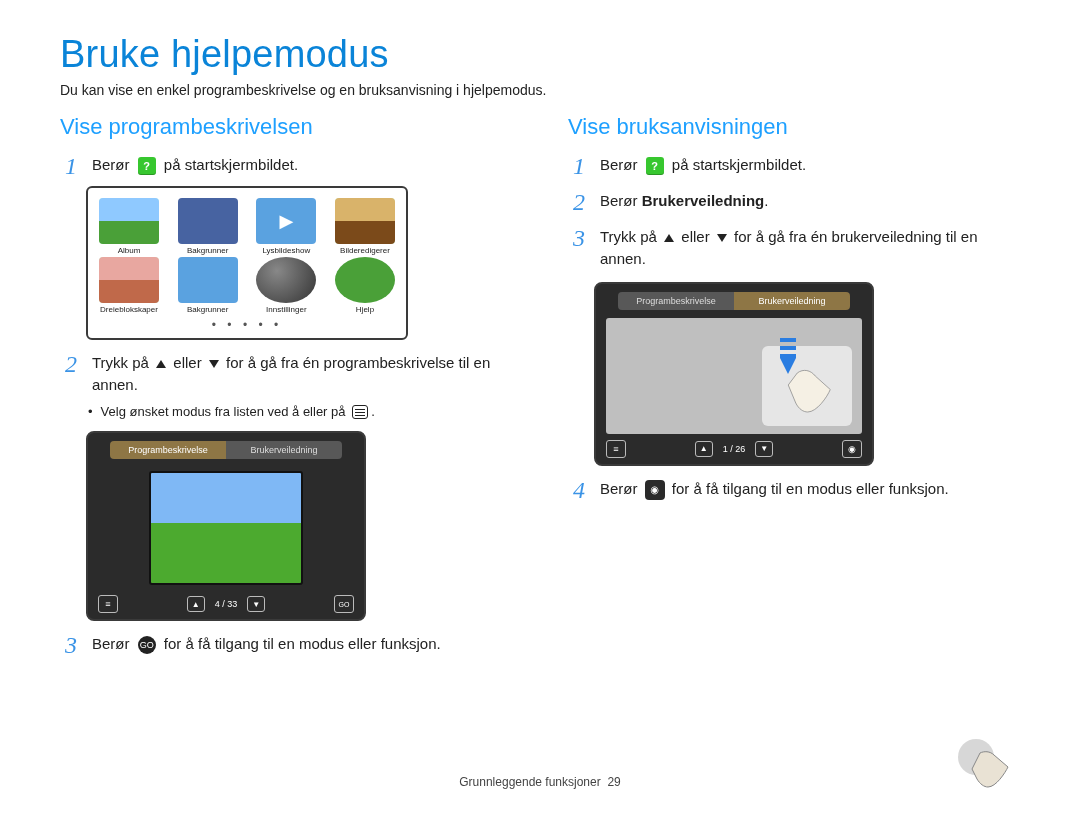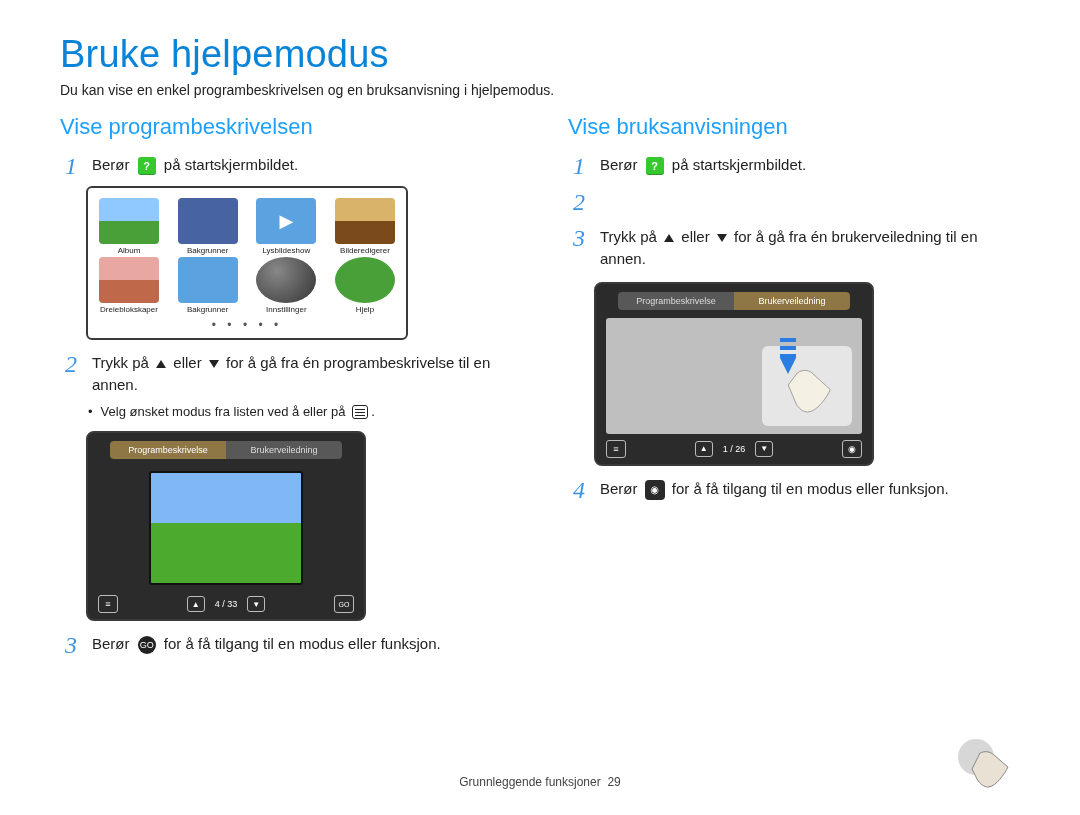--- a/index.html
+++ b/index.html
@@ -51,21 +51,21 @@
 .nav-center .up,.nav-center .down{width:16px;height:14px;border:1px solid #bbb;border-radius:3px;display:flex;align-items:center;justify-content:center;font-size:8px;}
 .footer{position:absolute;left:0;right:0;bottom:26px;text-align:center;font-size:12px;color:#444;font-weight:300;}
 .b{font-weight:600;}
 .cam-go{display:inline-flex;align-items:center;justify-content:center;width:20px;height:20px;border-radius:4px;background:#2a2a2a;color:#fff;font-size:10px;margin:0 3px;vertical-align:middle;}
 </style>
 </head>
 <body>
 
 <div class="page">
   <div class="h1">Bruke hjelpemodus</div>
-  <div class="intro">Du kan vise en enkel programbeskrivelsen og en bruksanvisning i hjelpemodus.</div>
+  <div class="intro">Du kan vise en enkel programbeskrivelse og en bruksanvisning i hjelpemodus.</div>
 
   <div class="cols">
 
     <div class="col">
       <div class="h2">Vise programbeskrivelsen</div>
 
       <div class="step">
         <div class="num">1</div>
         <div class="txt">
           <span>Berør</span>
@@ -186,20 +186,23 @@
         <div class="num">1</div>
         <div class="txt">
           <span>Berør</span>
           <span class="icon-box">?</span>
           <span>på startskjermbildet.</span>
         </div>
       </div>
 
       <div class="step">
         <div class="num">2</div>
+        <div class="txt">
+          <span>Berør </span><span class="b">Brukerveiledning</span><span>.</span>
+        </div>
       </div>
 
       <div class="step">
         <div class="num">3</div>
         <div class="txt">
           <span>Trykk på</span>
           <span class="tri up"></span>
           <span>eller</span>
           <span class="tri down"></span>
           <span>for å gå fra én brukerveiledning til en annen.</span>

